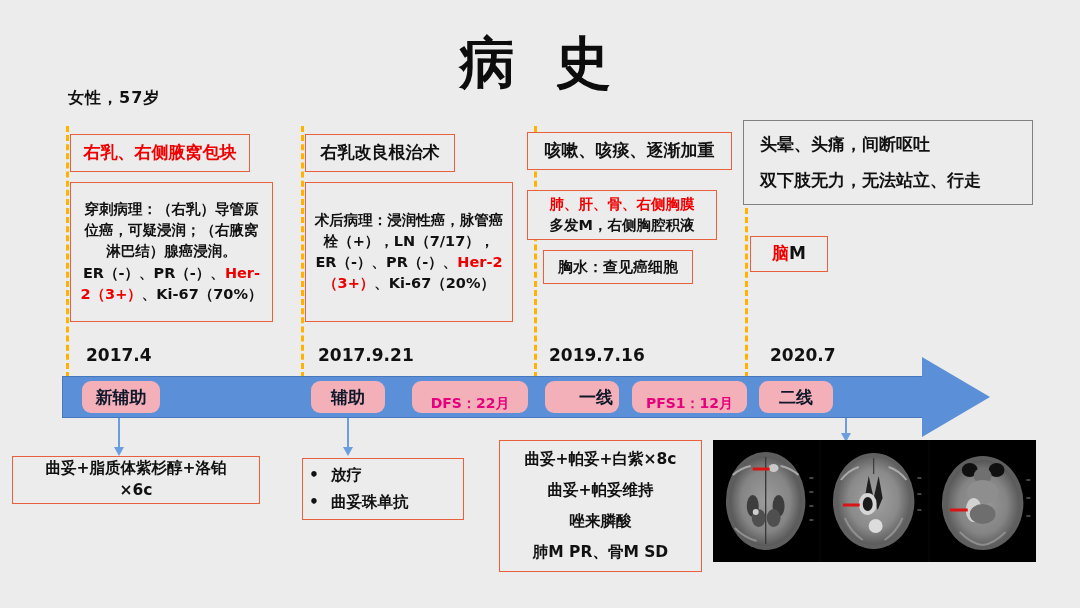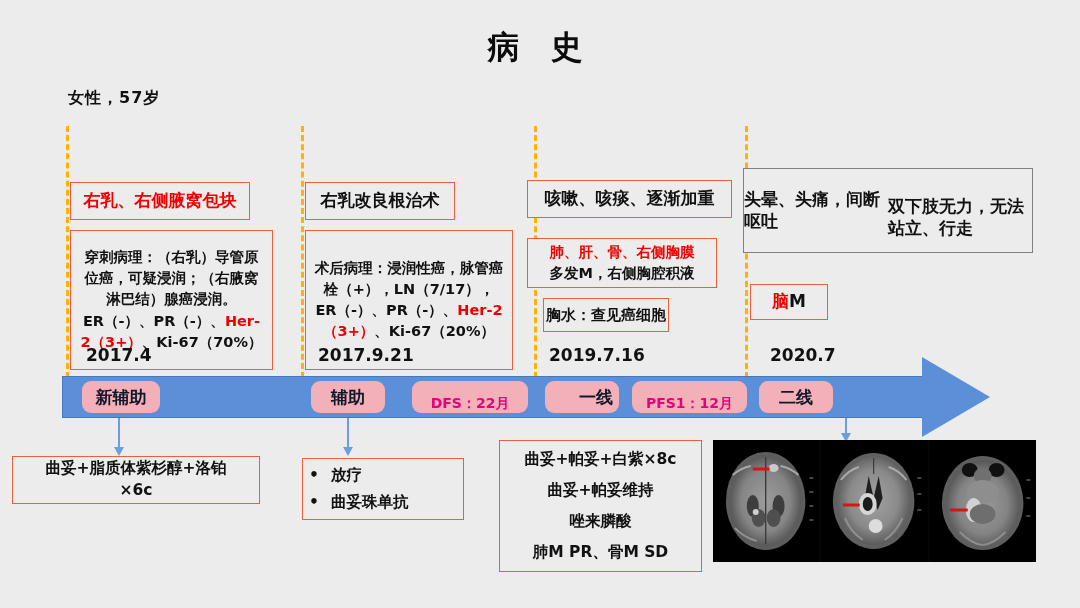--- a/index.html
+++ b/index.html
@@ -8,37 +8,37 @@
     background:#ececec;
     font-family:"DejaVu Sans","Liberation Sans",sans-serif;
     position:relative;overflow:hidden;
   }
   .slide{position:absolute;left:0;top:0;width:1080px;height:608px;}
   .abs{position:absolute;box-sizing:border-box;}
 
   
   .title{
     left:0;top:26px;width:1080px;text-align:center;
-    font-size:32px;font-weight:700;color:#0c0c0c;letter-spacing:10px;
+    font-size:56px;font-weight:700;color:#0c0c0c;letter-spacing:10px;
   }
   .patient{
     left:68px;top:88px;font-size:16px;font-weight:700;color:#111;
     letter-spacing:1px;
   }
 
   
   .vguide{
     width:0;border-left:3px dashed #ffb300;
   }
 
   
   .box{
     border:1.5px solid #e8613c;background:#ececec;
     display:flex;align-items:center;justify-content:center;
-    text-align:center;box-sizing:border-box;margin-top:48px;
+    text-align:center;box-sizing:border-box;
   }
   .box.grey{border:1.5px solid #808080;}
   .hdr{font-size:17px;font-weight:700;color:#111;line-height:1.25;}
   .hdr.red{color:#ef0000;}
   .body-txt{
     font-size:14.5px;font-weight:700;color:#111;line-height:1.45;
     padding:6px 8px;text-align:center;
   }
   .body-txt .r{color:#ef0000;}
   .lefty{text-align:left;}
@@ -130,26 +130,26 @@
 
   <div class="abs box" style="left:527px;top:132px;width:205px;height:38px;">
     <span class="hdr">咳嗽、咳痰、逐渐加重</span>
   </div>
   <div class="abs box" style="left:527px;top:190px;width:190px;height:50px;">
     <div class="body-txt" style="padding:0 2px;">
       <div class="r">肺、肝、骨、右侧胸膜</div>
       <div>多发M，右侧胸腔积液</div>
     </div>
   </div>
-  <div class="abs box" style="left:543px;top:250px;width:126px;height:34px;">
+  <div class="abs box" style="left:543px;top:250px;width:150px;height:34px;">
     <span class="hdr" style="font-size:15px;">胸水：查见癌细胞</span>
   </div>
   <div class="abs date" style="left:549px;top:345px;">2019.7.16</div>
 
-  <div class="abs box grey" style="left:743px;top:120px;width:290px;height:85px;">
+  <div class="abs box grey" style="left:743px;top:120px;width:290px;height:85px;flex-direction:column;">
     <div class="hdr lefty" style="width:256px;">头晕、头痛，间断呕吐</div>
     <div class="hdr lefty" style="width:256px;margin-top:14px;">双下肢无力，无法站立、行走</div>
   </div>
   <div class="abs box" style="left:750px;top:236px;width:78px;height:36px;">
     <span class="hdr"><span class="hdr red" style="display:inline">脑</span><span>M</span></span>
   </div>
   <div class="abs date" style="left:770px;top:345px;">2020.7</div>
 
   <div class="abs tl-bar"></div>
   <div class="abs tl-head"></div>

